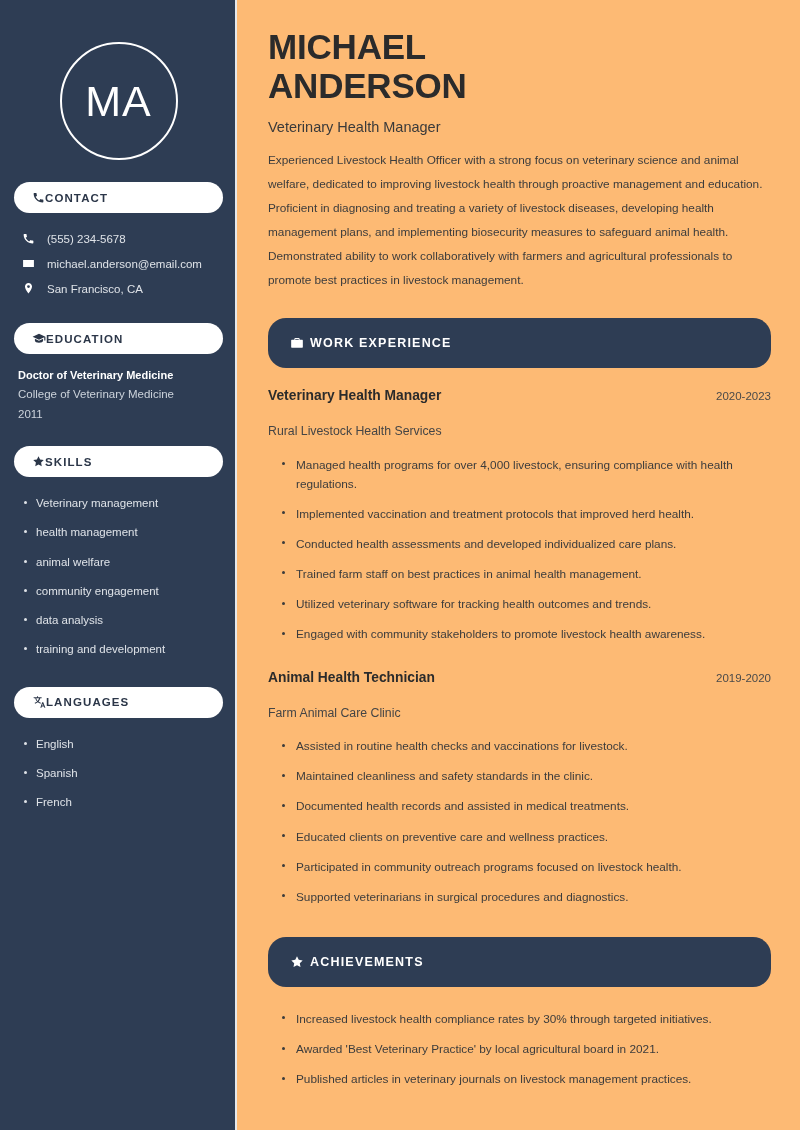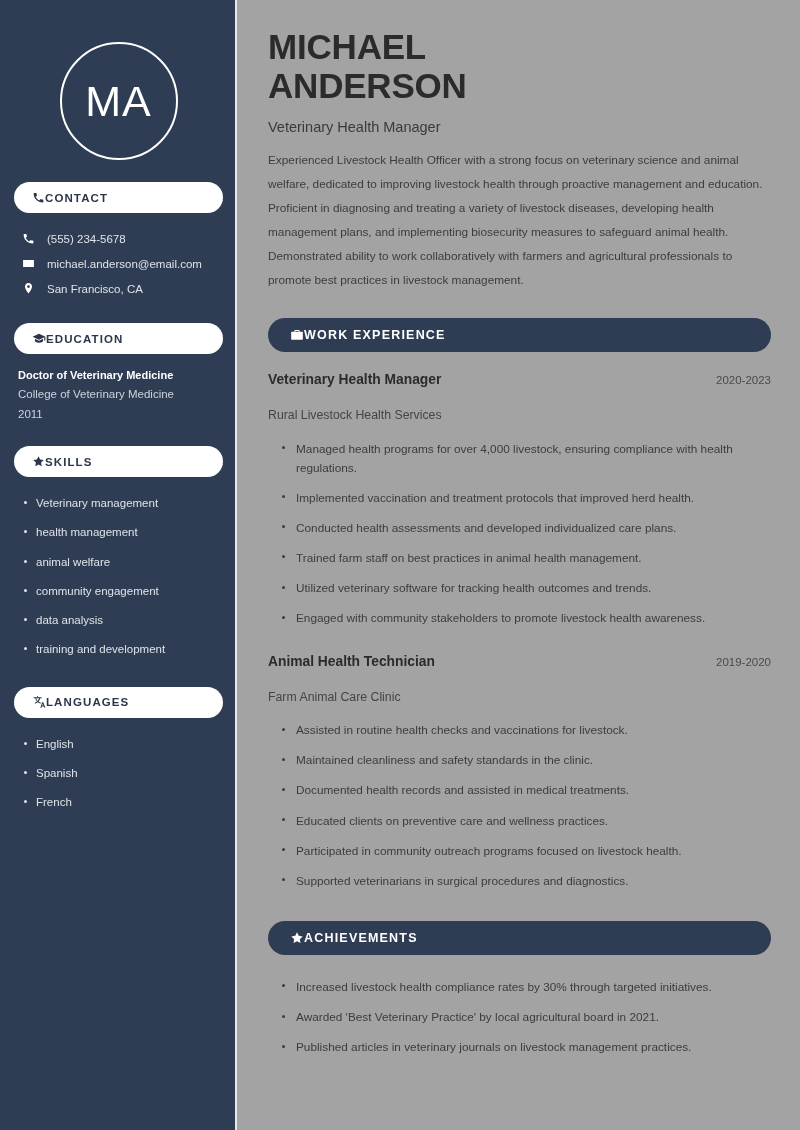--- a/index.html
+++ b/index.html
@@ -109,21 +109,21 @@
     left: 4px; top: 12px;
     width: 3px; height: 3px;
     border-radius: 50%;
     background: #dfe3e8;
   }
 
   
   .main {
     flex: 1;
     padding: 27px 29px 0 31px;
-    background: #a3a3a3;
+    background: #fdba74;
   }
   .name {
     color: #2b2b2b;
     font-size: 35px;
     font-weight: bold;
     line-height: 1.12;
     letter-spacing: -0.2px;
   }
   .job-title {
     color: #3a3a3a;
@@ -133,26 +133,26 @@
   .summary {
     margin-top: 14px;
     color: #3c3c3c;
     font-size: 11.8px;
     line-height: 2.03;
     text-align: left;
   }
 
   .sec-header {
     margin-top: 25px;
-    height: 34px;
+    height: 50px;
     background: #2e3d54;
     border-radius: 18px;
     display: flex;
     align-items: center;
-    gap: 0;
+    gap: 6px;
     padding: 0 22px;
   }
   .sec-header .sec-label {
     color: #ffffff;
     font-size: 12.5px;
     font-weight: bold;
     letter-spacing: 1.2px;
   }
   .sec-header svg { display: block; }
 

